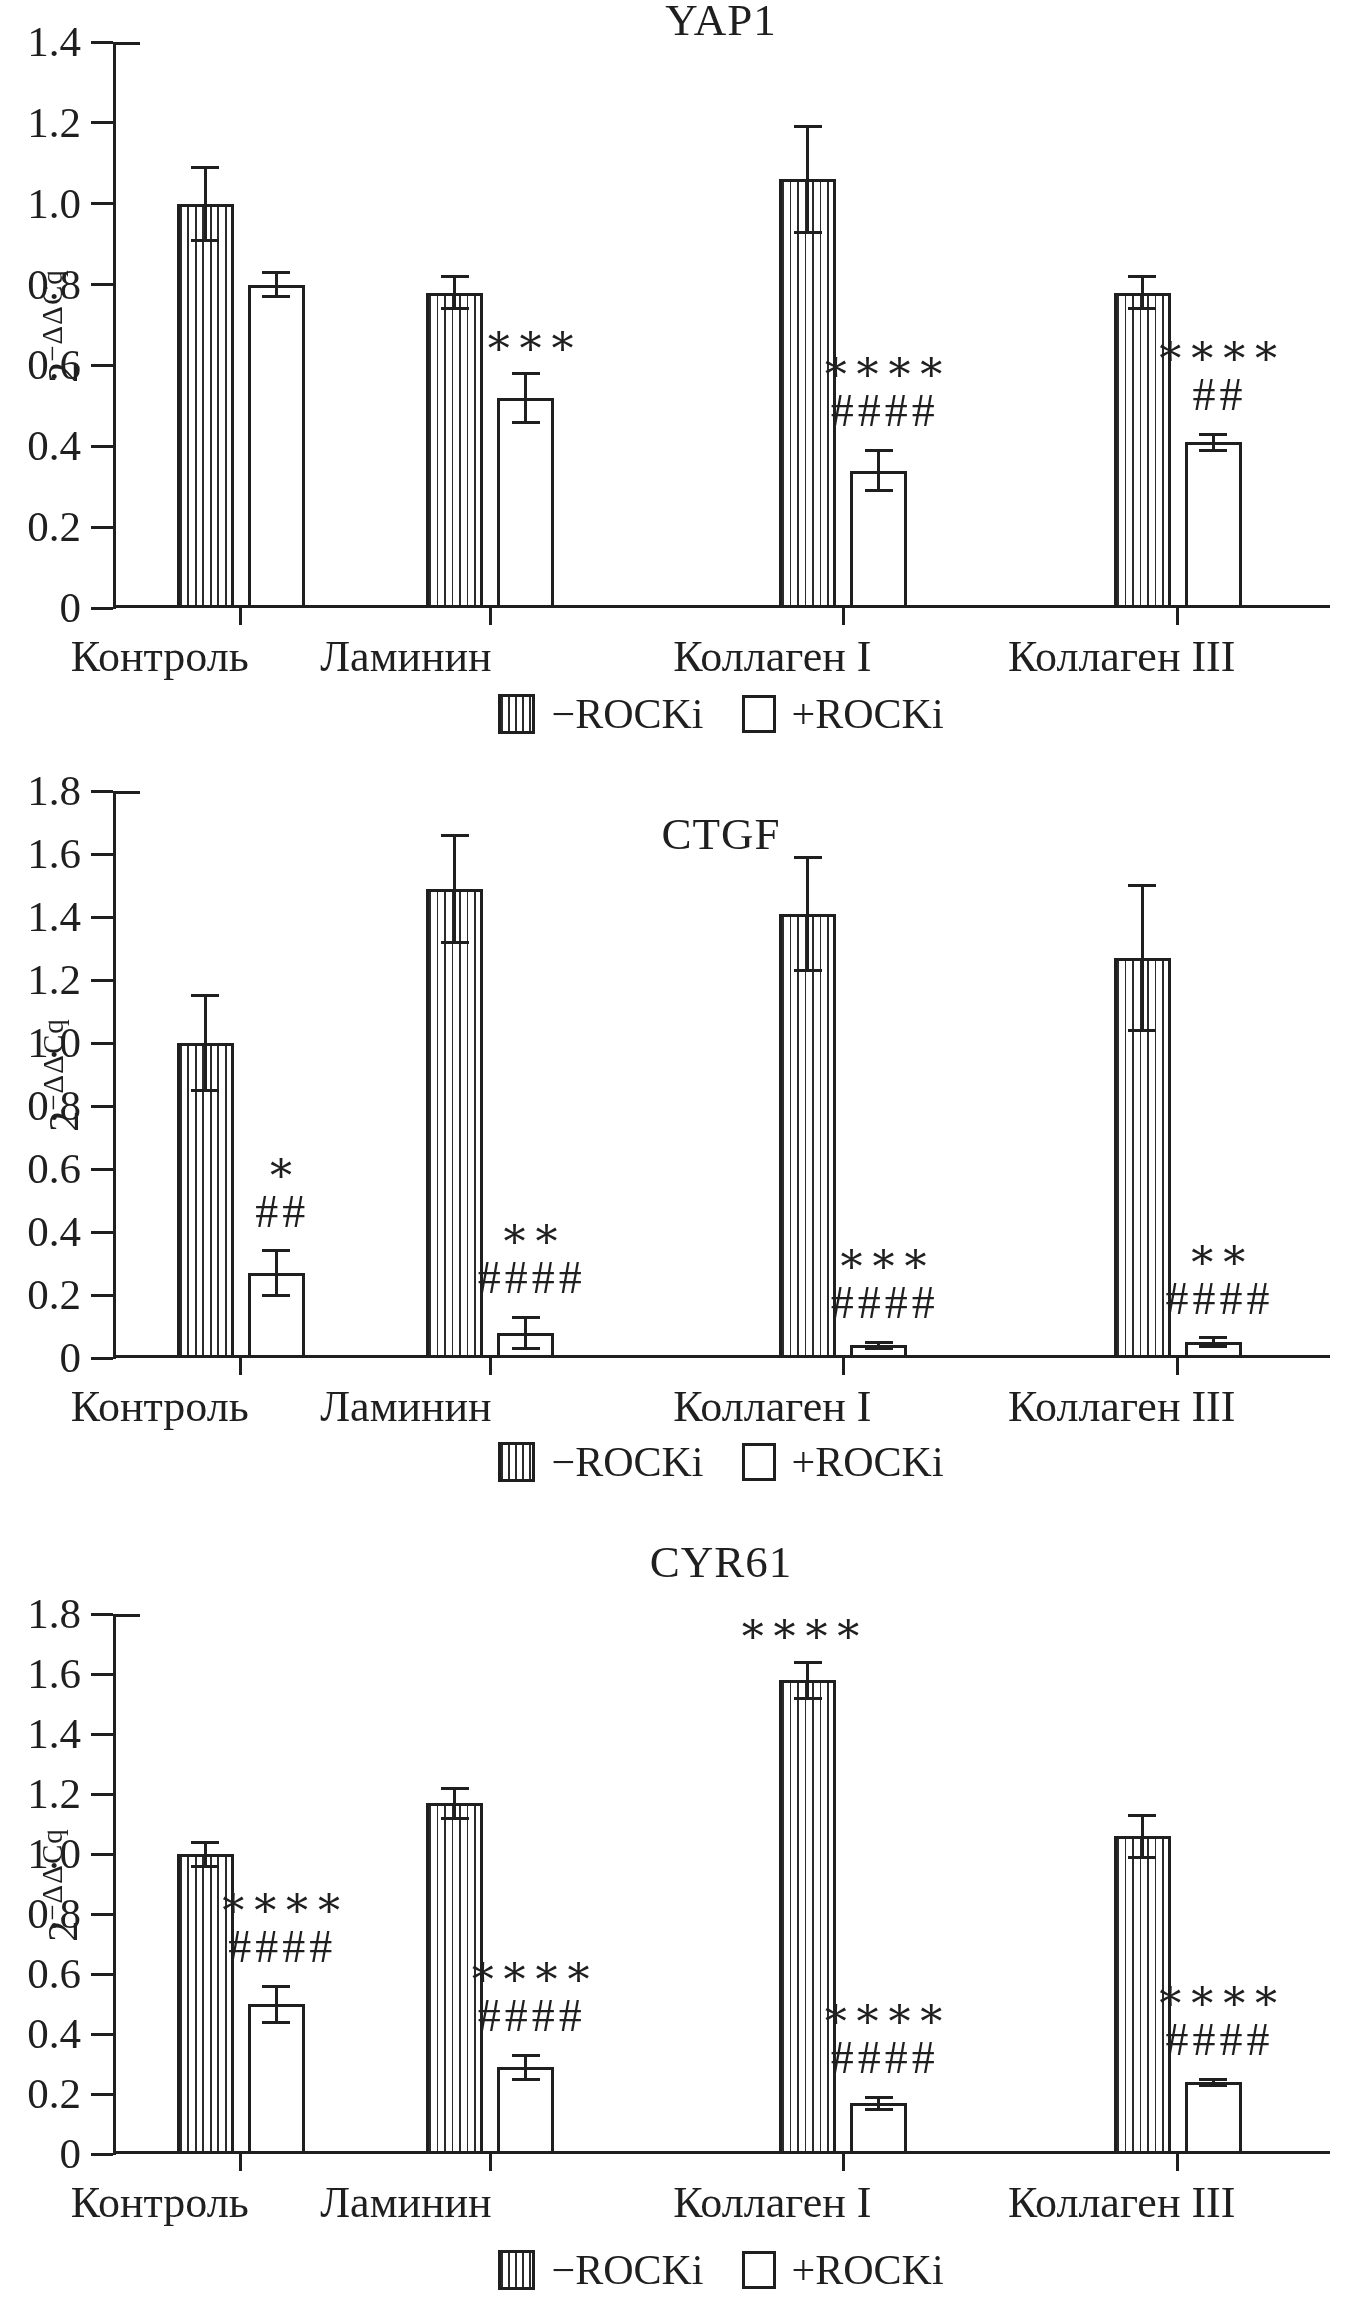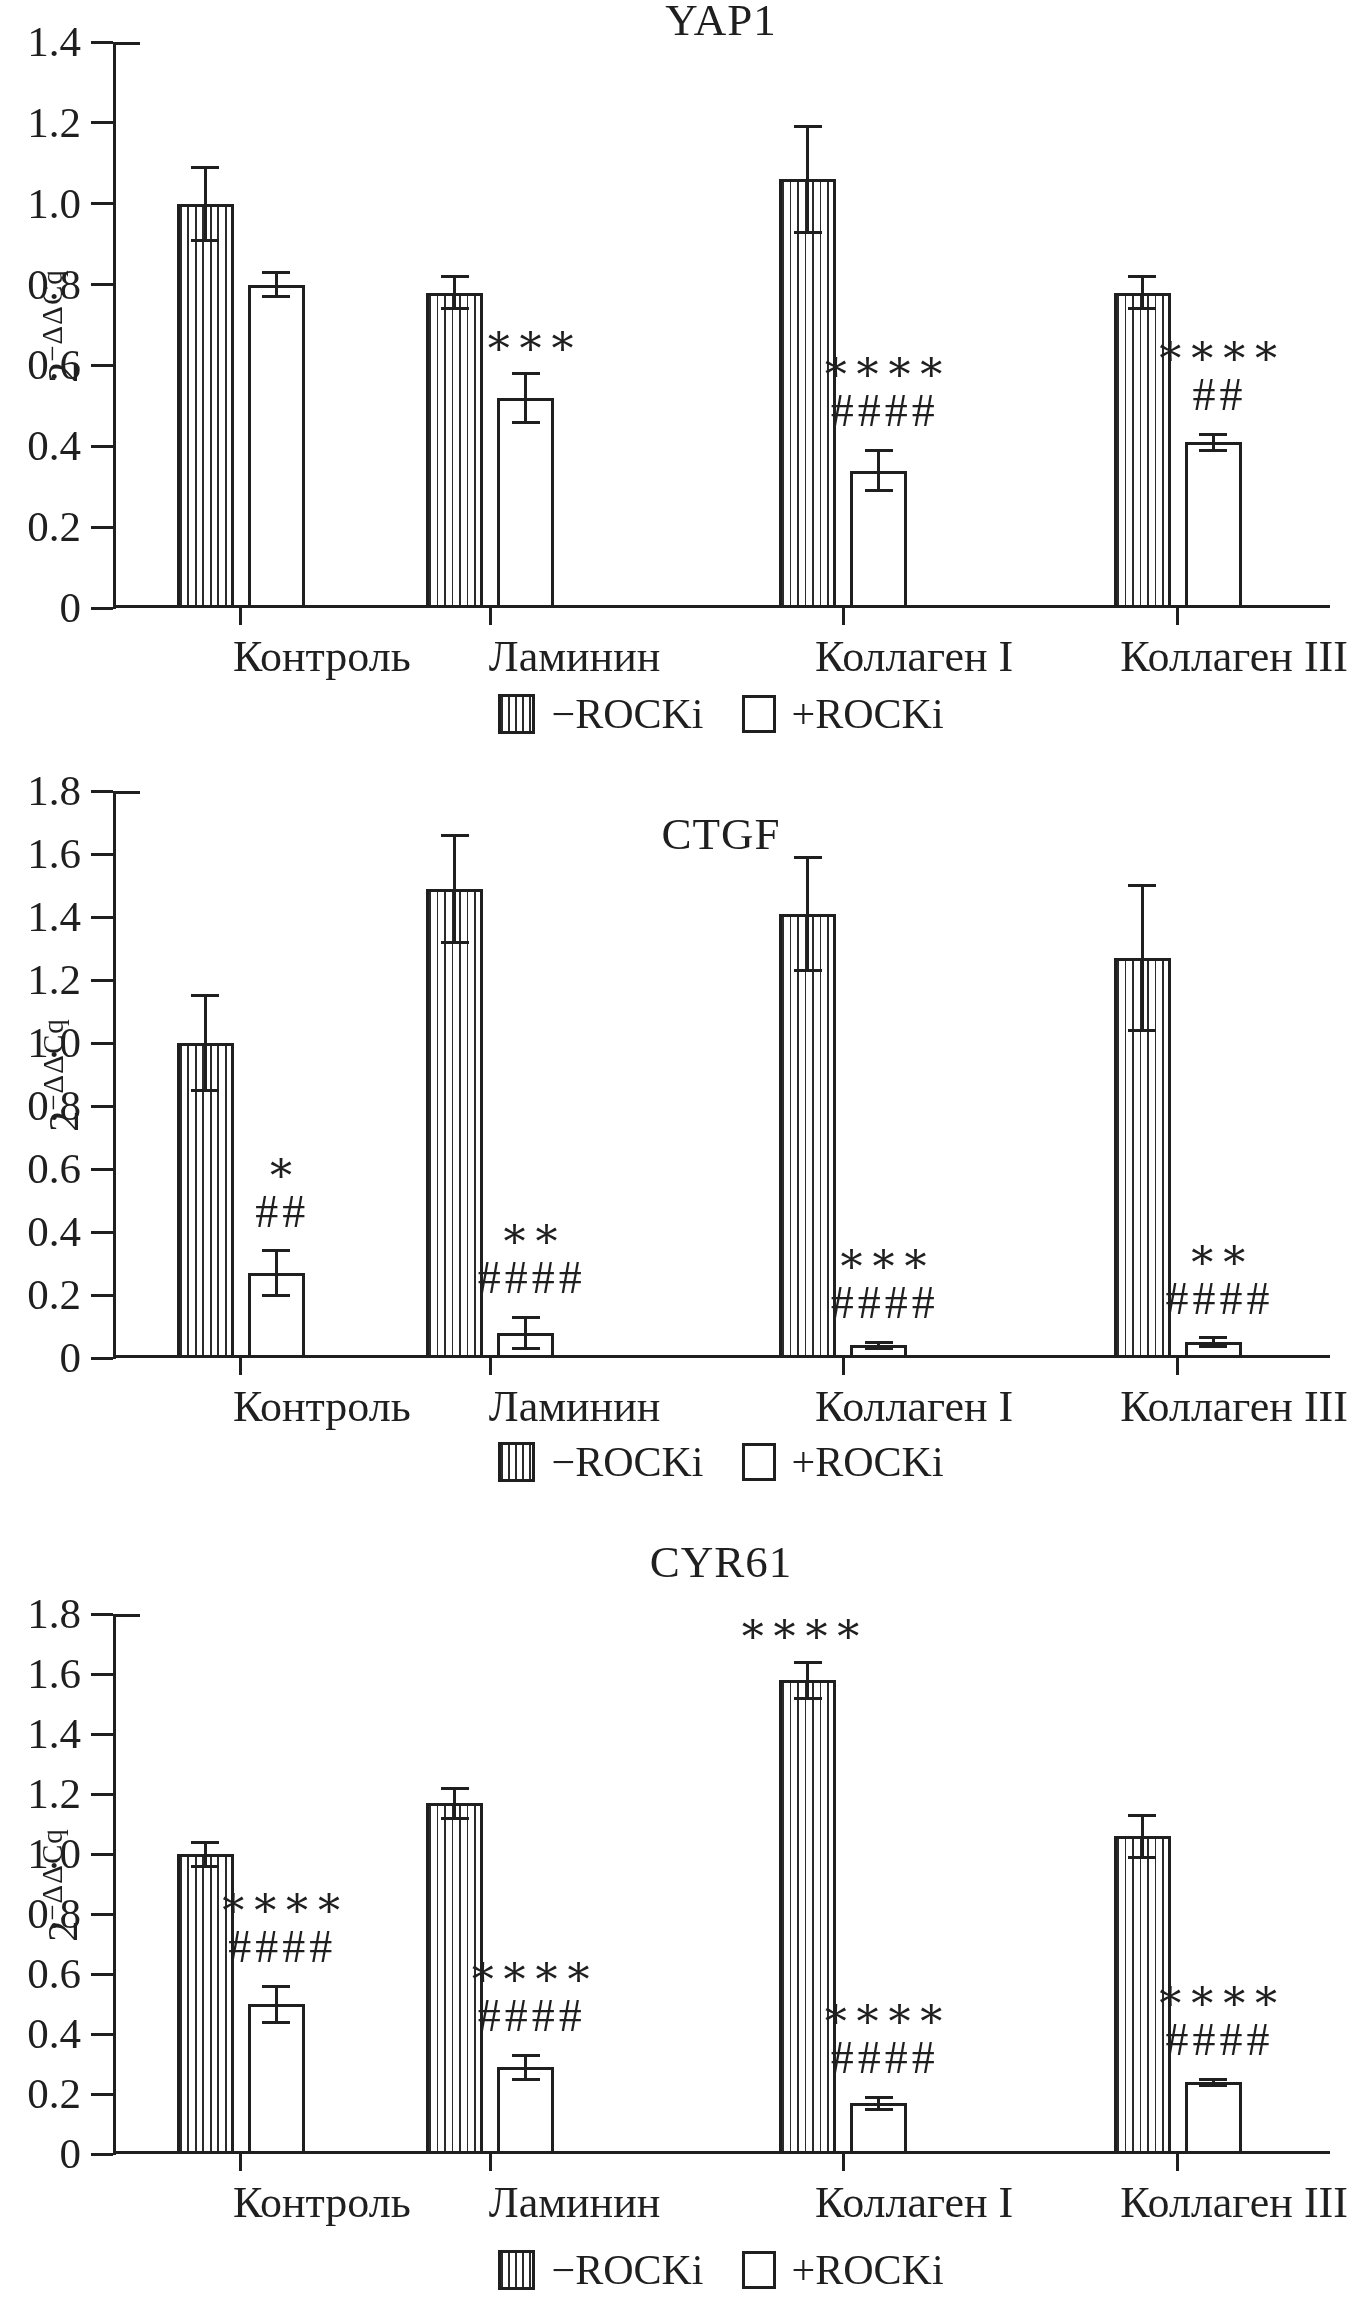--- a/index.html
+++ b/index.html
@@ -29,21 +29,21 @@
   #c0 .ylabel{width:566px;left:-231px;top:301px;}
   #c1 .ylabel{width:567px;left:-231px;top:284px;}
   #c2 .ylabel{width:540px;left:-218px;top:328px;}
 
   .plot{position:absolute;left:113px;width:1217px;}
   .axis-x{position:absolute;left:0;bottom:0;width:100%;height:3px;background:#1f1f1f;}
   .topcap{position:absolute;left:3px;top:0;width:24px;height:3px;background:#1f1f1f;}
   .ytick{position:absolute;width:22px;height:3px;left:-22px;background:#1f1f1f;}
   .yticklabel{position:absolute;width:120px;left:-152px;text-align:right;font-size:43px;line-height:52px;}
   .xtick{position:absolute;width:3px;height:17px;background:#1f1f1f;}
-  .xlabel{position:absolute;width:340px;text-align:right;font-size:44px;line-height:50px;}
+  .xlabel{position:absolute;width:340px;text-align:left;font-size:44px;line-height:50px;}
 
   .bar{position:absolute;box-sizing:border-box;border:3px solid #1f1f1f;background:#ffffff;}
   .bar.hatched{
     background-image:repeating-linear-gradient(90deg,#2b2b2b 0px,#2b2b2b 1.8px,#ffffff 1.8px,#ffffff 7.5px);
   }
   .errline{position:absolute;width:3px;background:#1f1f1f;}
   .errcap{position:absolute;width:28px;height:3px;background:#1f1f1f;}
 
   .sig{position:absolute;width:260px;text-align:center;}
   .sig-stars{font-size:44px;line-height:40px;letter-spacing:2px;font-family:"DejaVu Serif","DejaVu Sans",serif;}

